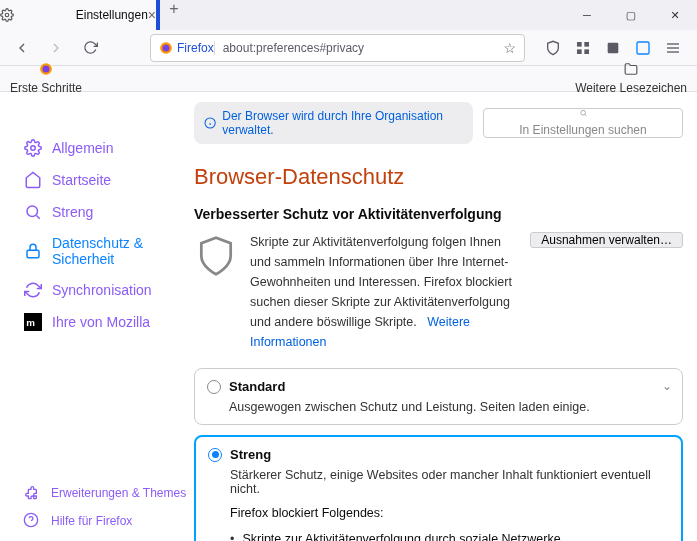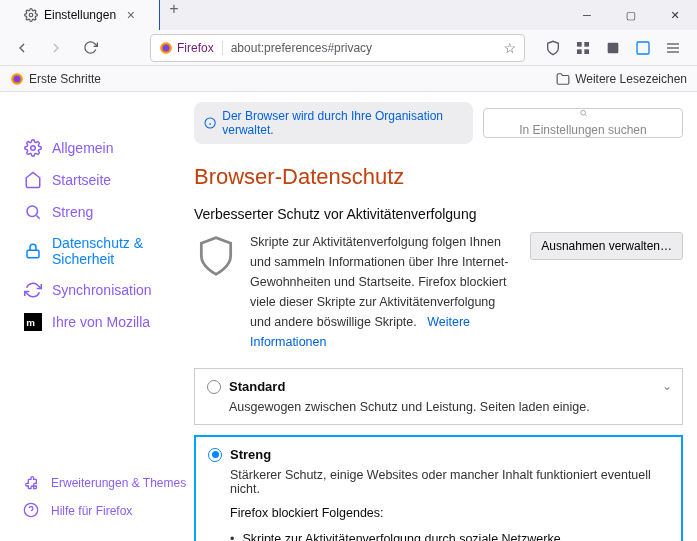--- a/index.html
+++ b/index.html
@@ -1,56 +1,56 @@
 <!DOCTYPE html>
 <html><head>
 <meta charset="utf-8">
 <style>
 * { box-sizing: border-box; margin: 0; padding: 0; }
 body { font-family: "Segoe UI", Arial, sans-serif; font-size: 13px; color: #0c0c0d; background: #fff; width: 697px; height: 541px; overflow: hidden; }
 .titlebar { height: 30px; display: flex; align-items: flex-start; background: #f0f0f4; }
-.tab { display: flex; align-items: center; height: 30px; padding: 0 24px; background: #f9f9fb; border-right: 1px solid #1d4ed8; min-width: 160px; position: relative; }
+.tab { display: flex; align-items: center; height: 30px; padding: 0 0; background: #f9f9fb; border-right: 4px solid #1d4ed8; min-width: 160px; position: relative; text-align: right; }
 .tab-icon { width: 14px; height: 14px; margin-right: 6px; }
 .tab-title { font-size: 12px; flex: 1; }
 .tab-close { font-size: 14px; color: #666; cursor: pointer; }
 .new-tab { width: 28px; display: flex; align-items: center; justify-content: center; color: #666; cursor: pointer; font-size: 16px; }
 .win-controls { margin-left: auto; display: flex; }
 .win-btn { width: 44px; height: 30px; display: flex; align-items: center; justify-content: center; color: #333; font-size: 11px; cursor: pointer; }
 .toolbar { height: 36px; display: flex; align-items: center; padding: 0 8px; gap: 6px; background: #f9f9fb; border-bottom: 1px solid #e0e0e6; }
 .nav-btn { width: 28px; height: 28px; display: flex; align-items: center; justify-content: center; border-radius: 4px; color: #5b5b66; cursor: pointer; }
 .nav-btn.disabled { color: #bbb; }
 .urlbar { flex: 1; height: 28px; display: flex; align-items: center; border: 1px solid #ccc; border-radius: 4px; background: #fff; padding: 0 8px; margin: 0 6px 0 40px; }
-.urlbar-id { display: flex; align-items: center; gap: 4px; padding-right: 8px; border-right: 1px solid #ddd; margin-right: 8px; font-size: 12px; color: #701a75; }
+.urlbar-id { display: flex; align-items: center; gap: 4px; border-right: 1px solid #ddd; margin-right: 8px; font-size: 12px; color: #1d4ed8; }
 .url-text { font-size: 12px; color: #5b5b66; flex: 1; }
 .star { color: #5b5b66; font-size: 14px; cursor: pointer; }
 .tb-icons { display: flex; gap: 10px; padding: 0 6px; }
 .tb-icon { width: 20px; height: 20px; display: flex; align-items: center; justify-content: center; color: #5b5b66; cursor: pointer; }
 .bookmarks { height: 26px; display: flex; align-items: center; padding: 0 10px; background: #f9f9fb; border-bottom: 1px solid #e0e0e6; font-size: 12px; }
-.bm-item { display: flex; align-items: center; gap: 5px; cursor: pointer; color: #333; }
+.bm-item { display: flex; align-items: center; gap: 5px; cursor: pointer; color: #333; flex-direction: column; }
 .bm-right { margin-left: auto; }
 .content { display: flex; height: calc(541px - 30px - 36px - 26px); }
 .sidebar { width: 180px; padding: 40px 8px 8px 18px; }
 .side-item { display: flex; align-items: center; gap: 10px; padding: 7px 6px; font-size: 14px; cursor: pointer; border-radius: 4px; color: #8b5cf6; }
 .side-item.active { color: #0a84ff; }
 .side-item .sicon { width: 18px; height: 18px; flex-shrink: 0; }
-.side-bottom { position: absolute; bottom: 16px; left: 18px; margin-top: 6px; }
+.side-bottom { position: absolute; bottom: 6px; left: 18px; margin-top: 6px; }
 .side-bottom .side-item { font-size: 12px; padding: 5px; }
 .main { flex: 1; padding: 10px 14px; overflow: auto; }
 .top-row { display: flex; gap: 10px; margin-bottom: 20px; align-items: center; }
 .info-banner { flex: 1; background: #ededf0; border-radius: 8px; padding: 7px 10px; font-size: 12px; display: flex; align-items: center; gap: 6px; }
 .info-banner a { color: #0060df; text-decoration: none; }
 .search-box { width: 200px; height: 30px; border: 1px solid #ccc; border-radius: 4px; display: flex; align-items: center; padding: 0 8px; font-size: 12px; color: #888; gap: 6px; flex-direction: column; }
 h1.section { font-size: 22px; font-weight: 400; color: #c2410c; margin-bottom: 16px; }
-h2.sub { font-size: 14px; font-weight: 400; margin-bottom: 10px; }
+h2.sub { font-size: 14px; font-weight: 700; margin-bottom: 10px; }
 .etp-row { display: flex; gap: 12px; align-items: flex-start; margin-bottom: 16px; }
 .shield { width: 44px; height: 48px; flex-shrink: 0; }
 .etp-text { flex: 1; font-size: 12.5px; line-height: 1.6; color: #333; }
 .etp-text a { color: #0060df; text-decoration: none; }
-.manage-btn { padding: 6px 10px; background: #ededf0; border: 1px solid #ccc; border-radius: 3px; font-size: 12px; cursor: pointer; white-space: nowrap; }
-.option-box { border: 1px solid #ccc; border-radius: 0; padding: 10px 12px; margin-bottom: 10px; position: relative; }
+.manage-btn { padding: 0 10px; background: #ededf0; border: 1px solid #ccc; border-radius: 3px; font-size: 12px; cursor: pointer; white-space: nowrap; }
+.option-box { border: 1px solid #ccc; border-radius: 8px; padding: 10px 12px; margin-bottom: 10px; position: relative; }
 .option-box.selected { border: 2px solid #00a2ff; }
 .option-head { display: flex; align-items: center; gap: 8px; }
 .radio { width: 14px; height: 14px; border: 1.5px solid #888; border-radius: 50%; flex-shrink: 0; display: flex; align-items: center; justify-content: center; }
 .radio.on { border-color: #0a84ff; }
 .radio.on::after { content: ""; width: 7px; height: 7px; background: #0a84ff; border-radius: 50%; }
 .opt-title { font-weight: 600; font-size: 13px; }
 .opt-desc { font-size: 12.5px; margin: 6px 0 0 22px; color: #333; }
 .expand { position: absolute; right: 10px; top: 10px; color: #888; font-size: 12px; }
 .blocks-label { margin: 10px 0 6px 22px; font-size: 12.5px; }
 .block-list { margin-left: 22px; list-style: none; }
@@ -257,21 +257,21 @@
     </div>
 
     <h1 class="section">Browser-Datenschutz</h1>
     <h2 class="sub">Verbesserter Schutz vor Aktivitätenverfolgung</h2>
 
     <div class="etp-row">
       <svg class="shield" viewBox="0 0 24 24" fill="none" stroke="#888" stroke-width="1.5">
           <path d="M12 22s8-4 8-10V5l-8-3-8 3v7c0 6 8 10 8 10z"></path>
         </svg>
       <div class="etp-text">
-        <span>Skripte zur Aktivitätenverfolgung folgen Ihnen und sammeln Informationen über Ihre Internet-Gewohnheiten und Startseite. Firefox blockiert viele dieser Skripte zur Aktivitätenverfolgung und andere böswillige Skripte.</span>
+        <span>Skripte zur Aktivitätenverfolgung folgen Ihnen und sammeln Informationen über Ihre Internet-Gewohnheiten und Interessen. Firefox blockiert suchen dieser Skripte zur Aktivitätenverfolgung und andere böswillige Skripte.</span>
         &nbsp;&nbsp;<a href="#">Weitere Informationen</a>
       </div>
       <button class="manage-btn">Ausnahmen verwalten…</button>
     </div>
 
     <div class="option-box">
       <div class="option-head">
         <span class="radio"></span>
         <span class="opt-title">Standard</span>
       </div>

